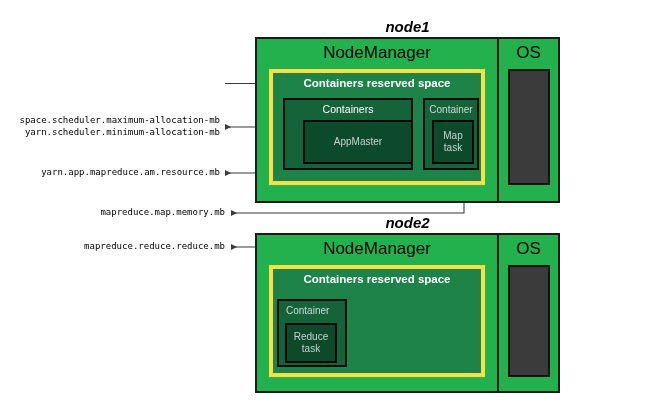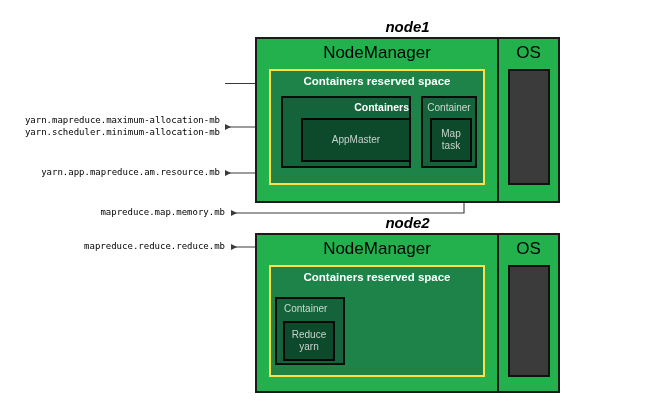--- a/index.html
+++ b/index.html
@@ -72,21 +72,21 @@
     position: absolute;
     background: #3b3b3b;
     border: 2px solid #111111;
     box-sizing: border-box;
   }
 
   
   .reserved-box {
     position: absolute;
     background: #1d8348;
-    border: 2px solid #fde047;
+    border: 4px solid #fde047;
     box-sizing: border-box;
   }
   .reserved-label {
     position: absolute;
     width: 100%;
     text-align: center;
     top: 4px;
     font-size: 11.5px;
     font-weight: bold;
     color: #ffffff;
@@ -96,24 +96,24 @@
   
   .containers-box {
     position: absolute;
     background: #14633a;
     border: 2px solid #0b0b0b;
     box-sizing: border-box;
   }
   .containers-label {
     position: absolute;
     width: 100%;
-    text-align: right;
+    text-align: center;
     top: 3px;
     font-size: 10.5px;
-    font-weight: bold;
+    font-weight: normal;
     color: #ffffff;
     white-space: nowrap;
   }
   .container-label-left {
     position: absolute;
     left: 7px;
     top: 4px;
     font-size: 10px;
     font-weight: normal;
     color: #cfd8d2;
@@ -187,21 +187,21 @@
     <line x1="277" y1="127" x2="225" y2="127" stroke="#3a3a3a" stroke-width="1.1" marker-end="url(#arrowleft)"></line>
 
     <line x1="285" y1="173" x2="225" y2="173" stroke="#3a3a3a" stroke-width="1.1" marker-end="url(#arrowleft)"></line>
 
     <path d="M464,187 L464,213 L231,213" stroke="#3a3a3a" stroke-width="1.1" fill="none" marker-end="url(#arrowleft)"></path>
 
     <path d="M291,330 L291,247 L231,247" stroke="#3a3a3a" stroke-width="1.1" fill="none" marker-end="url(#arrowleft)"></path>
   </svg>
 
 
-  <div class="prop-label" style="left:14px; top:115px; width:206px;">yarn.mapreduce.maximum-allocation-mb</div>
+  <div class="prop-label" style="left:14px; top:115px; width:206px;">space.scheduler.maximum-allocation-mb</div>
 
   <div class="prop-label" style="left:14px; top:127px; width:206px;">yarn.scheduler.minimum-allocation-mb</div>
 
   <div class="prop-label" style="left:25px; top:167px; width:195px;">yarn.app.mapreduce.am.resource.mb</div>
 
   <div class="prop-label" style="left:85px; top:207px; width:140px;">mapreduce.map.memory.mb</div>
 
   <div class="prop-label" style="left:70px; top:241px; width:155px;">mapreduce.reduce.reduce.mb</div>
 
   <div class="node-title" style="left:255px; top:18px; width:305px;">node1</div>
@@ -244,21 +244,21 @@
     <div class="nm-panel" style="left:0px; top:0px; width:240px; height:156px;">
       <div class="nm-title" style="top:4px;">NodeManager</div>
 
       <div class="reserved-box" style="left:12px; top:30px; width:216px; height:112px;">
         <div class="reserved-label">Containers reserved space</div>
 
         <div class="containers-box" style="left:4px; top:30px; width:70px; height:68px;">
           <div class="container-label-left">Container</div>
           <div class="task-box" style="left:6px; top:22px; width:52px; height:40px;">
             <span class="task-label">Reduce
-yarn</span>
+task</span>
           </div>
         </div>
       </div>
     </div>
 
     <div class="os-panel" style="left:240px; top:0px; width:61px; height:156px;">
       <div class="os-title" style="top:4px;">OS</div>
       <div class="os-block" style="left:9px; top:30px; width:42px; height:112px;"></div>
     </div>
   </div>

